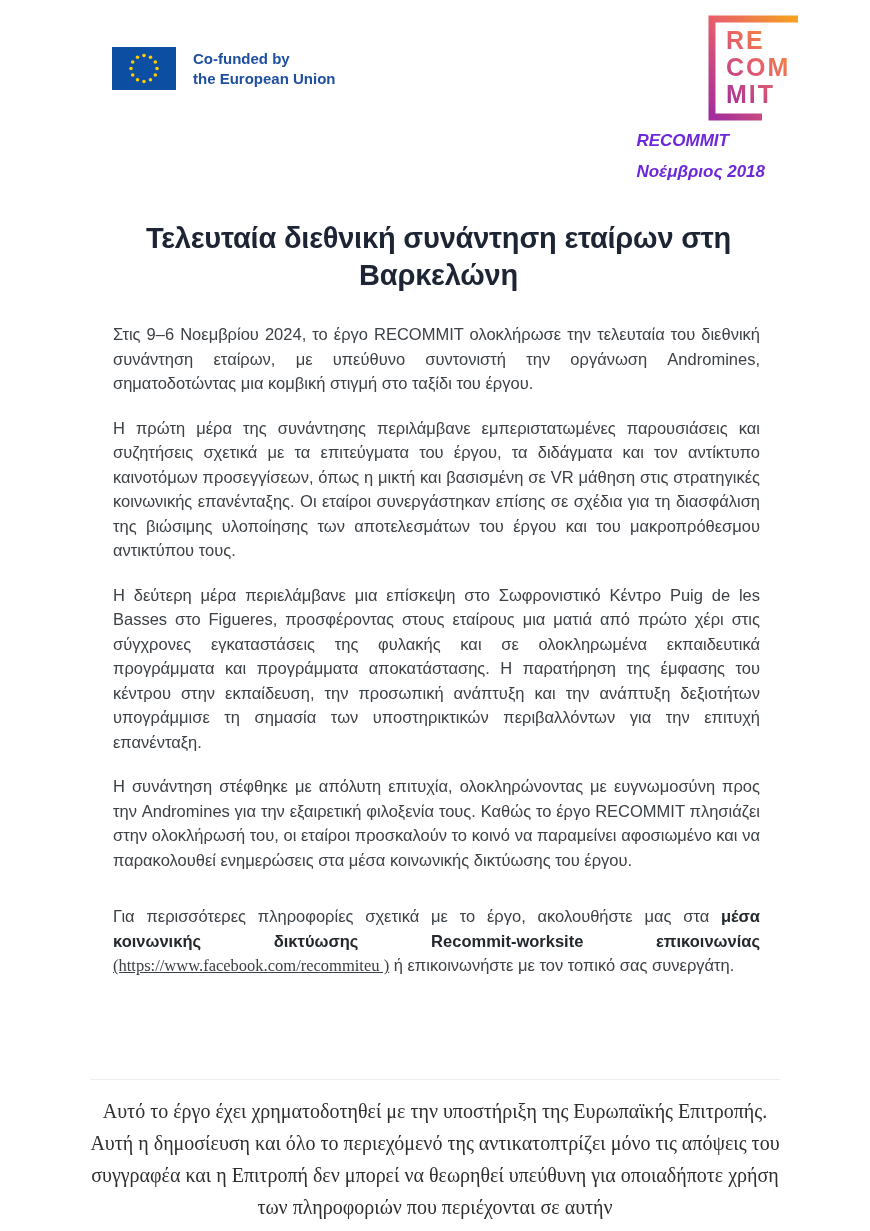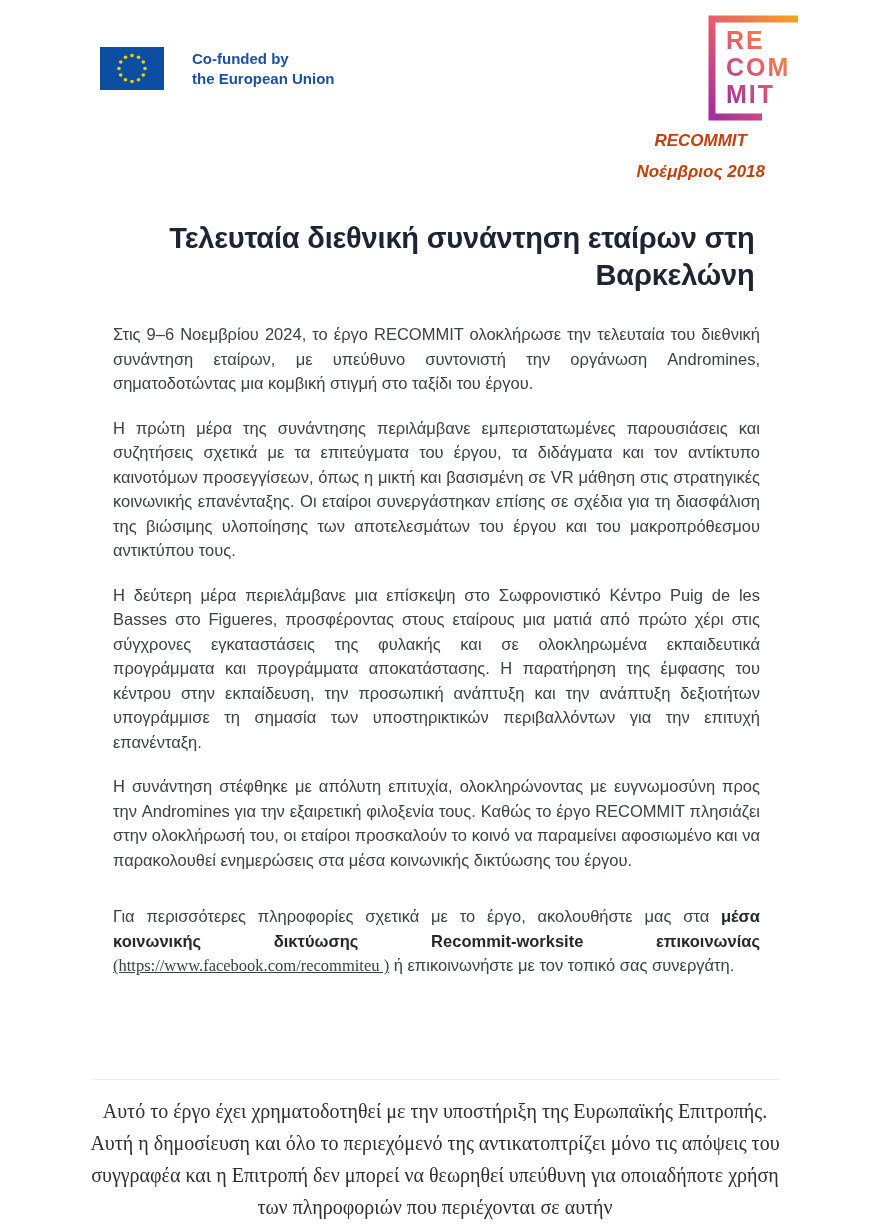--- a/index.html
+++ b/index.html
@@ -6,47 +6,47 @@
   .page{
     position:relative;
     width:870px;height:1231px;
     margin:0 auto;
     background:#ffffff;
     font-family:"Liberation Sans",sans-serif;
     overflow:hidden;
   }
   
   .eu-block{
-    position:absolute;left:100px;top:47px;
-    display:flex;align-items:center;gap:28px;
+    position:absolute;left:112px;top:47px;
+    display:flex;align-items:center;gap:17px;
   }
   .eu-flag{width:64px;height:43px;display:block;}
   .eu-label{
     font-size:15px;font-weight:700;color:#1e4fa0;line-height:1.32;
   }
   
   .rec-logo{position:absolute;left:700px;top:12px;width:102px;height:112px;}
   .rec-logo svg{position:absolute;left:0;top:0;}
   .rec-word{
     position:absolute;left:26px;top:15px;
     font-weight:800;font-size:25px;line-height:1.07;letter-spacing:2px;
     background:linear-gradient(45deg,#a12d9e 0%,#e8606a 52%,#f7a31d 100%);
     -webkit-background-clip:text;background-clip:text;
     color:transparent;
   }
   
   .issue{
     position:absolute;right:105px;top:126px;
-    text-align:center;font-weight:700;font-style:italic;
-    font-size:17px;color:#c2410c;line-height:1.8;
+    text-align:left;font-weight:700;font-style:italic;
+    font-size:17px;color:#6d28d9;line-height:1.8;
   }
   
   .title{
     position:absolute;left:115px;right:108px;top:220px;
-    text-align:right;font-size:29px;font-weight:700;color:#1d2433;
+    text-align:center;font-size:29px;font-weight:700;color:#1d2433;
     line-height:1.26;letter-spacing:-0.2px;
   }
   .title-inner{max-width:632px;margin:0 auto;}
   
   .body{
     position:absolute;left:113px;right:110px;top:322px;
     font-size:16.5px;line-height:24.5px;color:#3c4146;
   }
   .body p{margin:0 0 20px 0;text-align:justify;}
   .body p.cta{margin-top:32px;}

